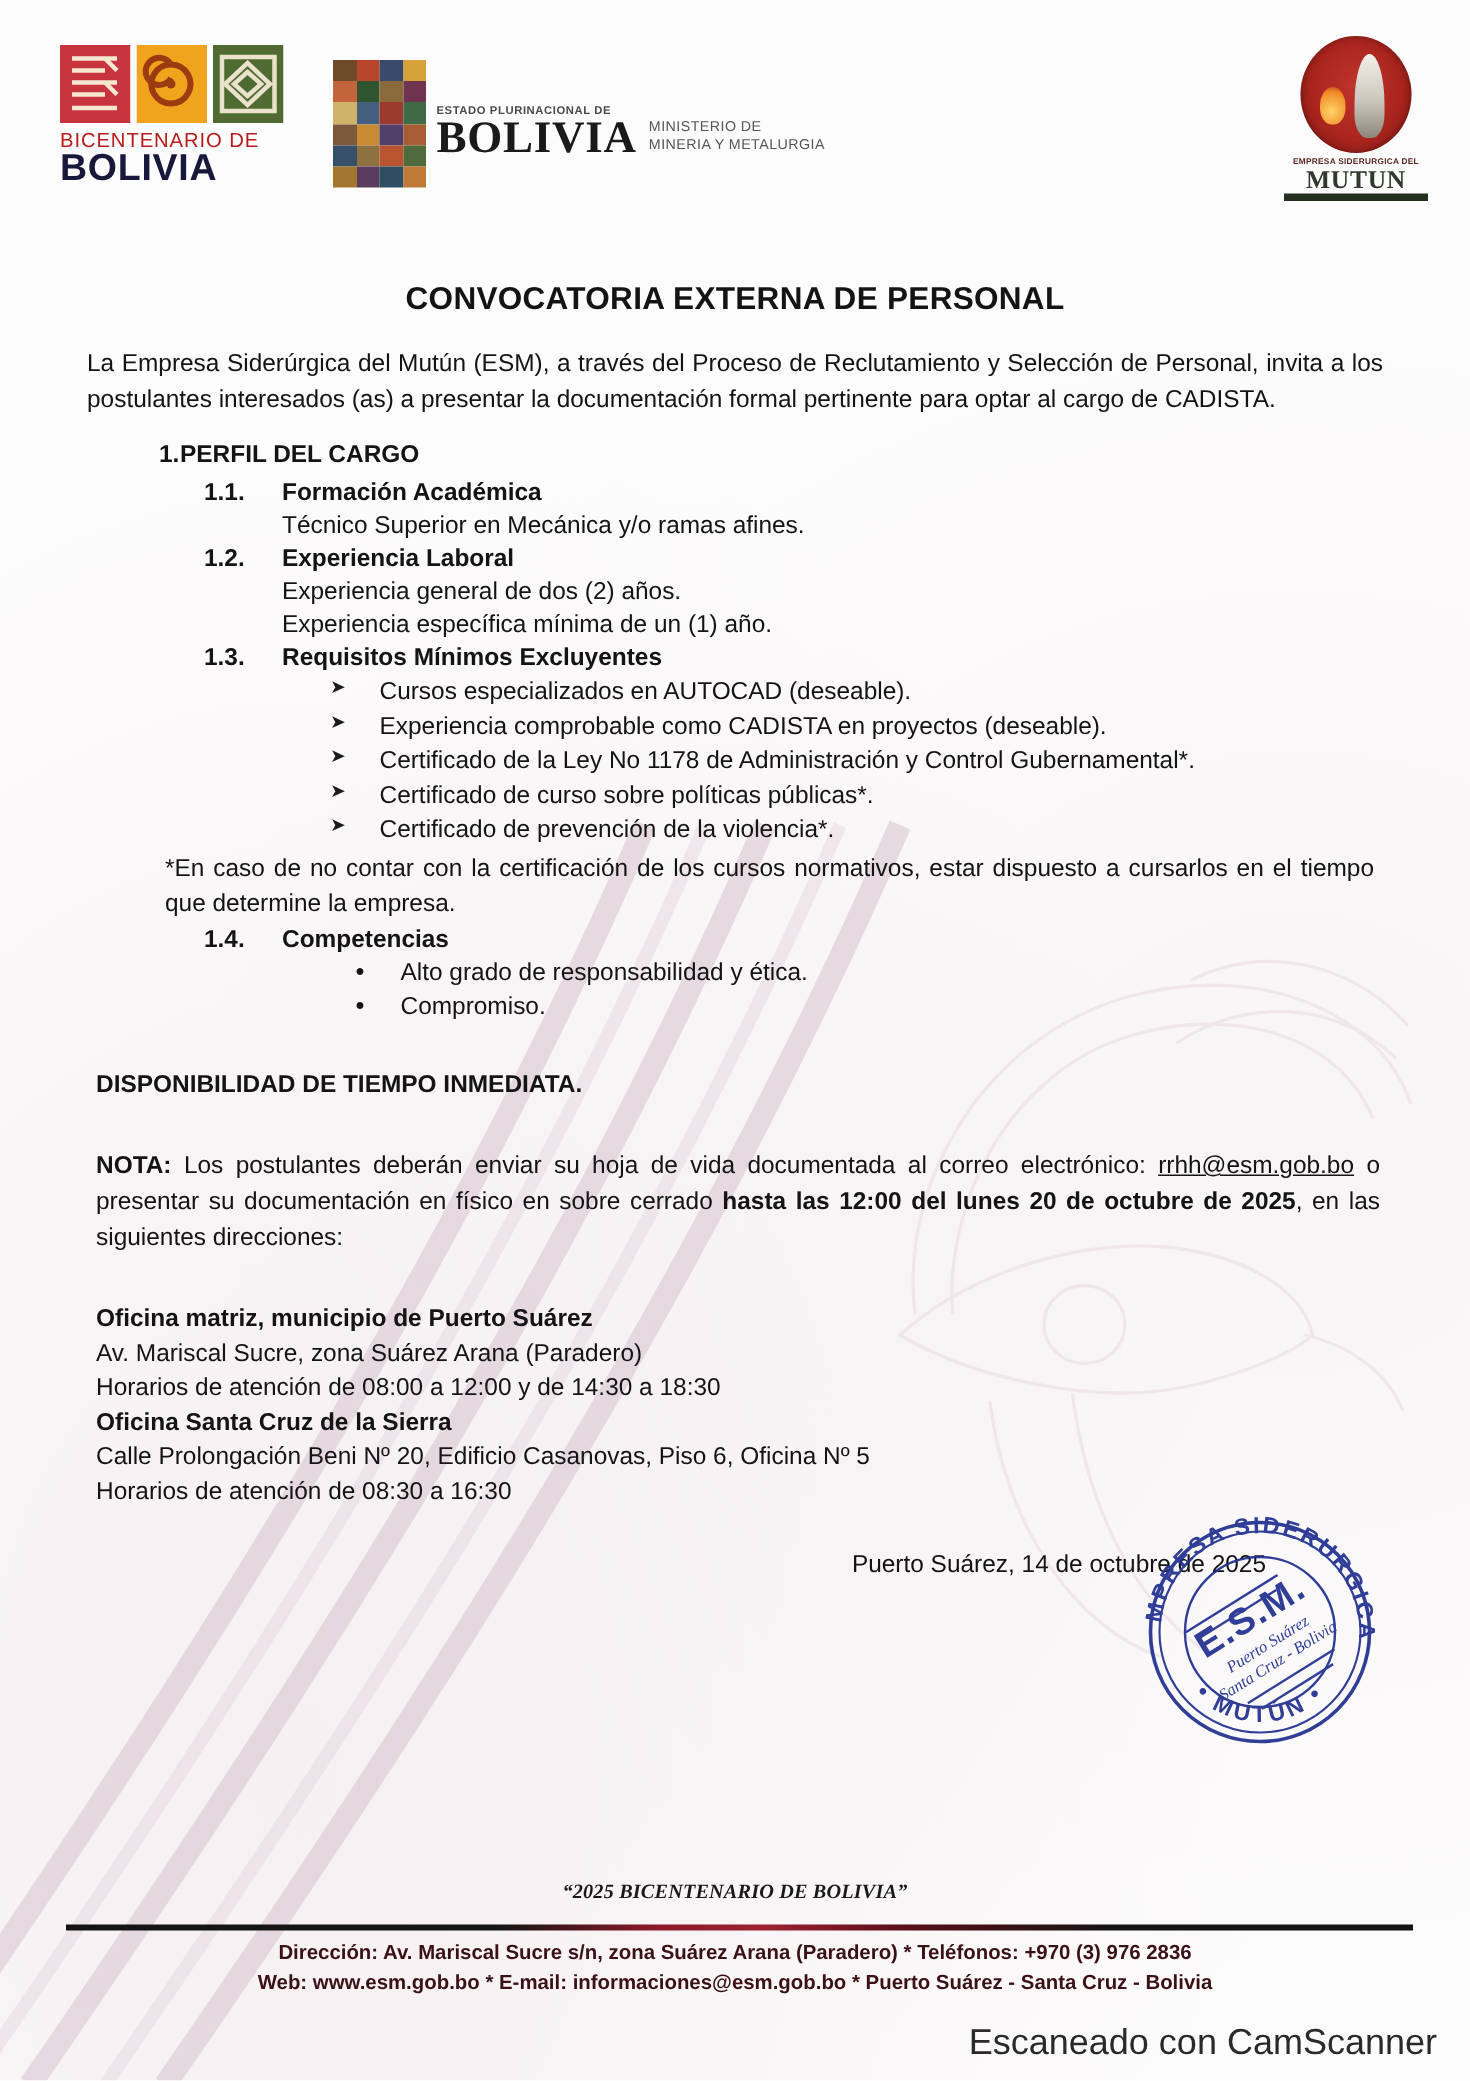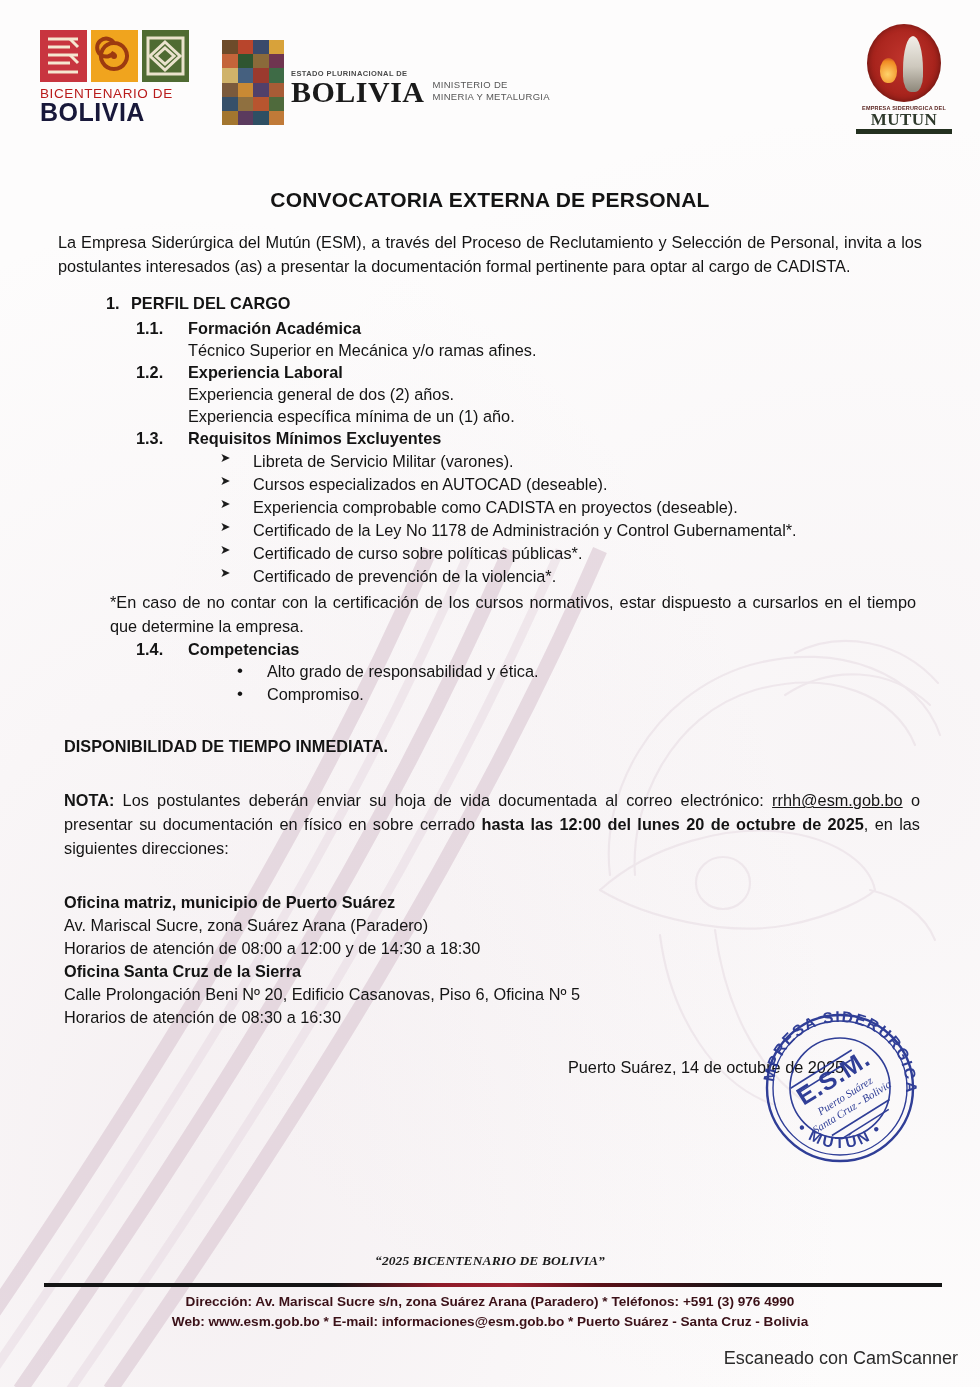--- a/index.html
+++ b/index.html
@@ -146,21 +146,21 @@
   }
 
   .lvl1 {
     font-weight: bold;
     margin: 0 0 2px 0;
     padding-left: 48px;
     position: relative;
     font-size: 16.3px;
   }
   .lvl1 .num { position: absolute; left: 48px; }
-  .lvl1 .txt { margin-left: 25px; display: inline-block; }
+  .lvl1 .txt { margin-left: 14px; display: inline-block; }
 
   .lvl2 {
     font-weight: bold;
     margin: 0;
     padding-left: 78px;
     position: relative;
   }
   .lvl2 .num { position: absolute; left: 78px; width: 52px; }
   .lvl2 .txt { margin-left: 52px; display: inline-block; }
 
@@ -256,21 +256,21 @@
     left: 0; right: 0; top: 1292px;
     text-align: center;
     font-size: 13.6px;
     font-weight: bold;
     color: #3b1118;
     line-height: 1.45;
   }
   .camscanner {
     position: absolute;
     right: 22px; top: 1348px;
-    font-size: 18px;
+    font-size: 24px;
     color: #2a2a2a;
     margin-left: 37px;
   }
 
   
   .stamp {
     position: absolute;
     left: 752px; top: 1000px;
     width: 176px; height: 176px;
     pointer-events: none;
@@ -424,21 +424,20 @@
       <span class="txt">Experiencia Laboral</span>
     </div>
     <div class="plain">Experiencia general de dos (2) años.</div>
     <div class="plain">Experiencia específica mínima de un (1) año.</div>
 
     <div class="lvl2">
       <span class="num">1.3.</span>
       <span class="txt">Requisitos Mínimos Excluyentes</span>
     </div>
     <ul class="arrows">
-      <li>Libreta de Servicio Militar (varones).</li>
       <li>Cursos especializados en AUTOCAD (deseable).</li>
       <li>Experiencia comprobable como CADISTA en proyectos (deseable).</li>
       <li class="justified">Certificado de la Ley No 1178 de Administración y Control Gubernamental*.</li>
       <li>Certificado de curso sobre políticas públicas*.</li>
       <li>Certificado de prevención de la violencia*.</li>
     </ul>
     <p class="note-star">*En caso de no contar con la certificación de los cursos normativos, estar dispuesto a cursarlos en el tiempo que determine la empresa.</p>
 
     <div class="lvl2">
       <span class="num">1.4.</span>
@@ -490,19 +489,19 @@
           <path d="M52 70 H112"></path>
         <path d="M56 124 H124"></path>
           <path d="M62 132 H118"></path>
       </g>
     </g>
   </svg>
 
   <div class="slogan">“2025 BICENTENARIO DE BOLIVIA”</div>
   <div class="footer-rule"></div>
   <div class="footer-text">
-    <div>Dirección:  Av. Mariscal Sucre s/n, zona Suárez Arana (Paradero) * Teléfonos:  +591 (3) 976 4990</div>
+    <div>Dirección:  Av. Mariscal Sucre s/n, zona Suárez Arana (Paradero) * Teléfonos:  +970 (3) 976 2836</div>
     <div>Web: www.esm.gob.bo * E-mail: informaciones@esm.gob.bo *  Puerto Suárez - Santa Cruz - Bolivia</div>
   </div>
 
   <div class="camscanner">Escaneado con CamScanner</div>
 
 </div>
 
 </body></html>

